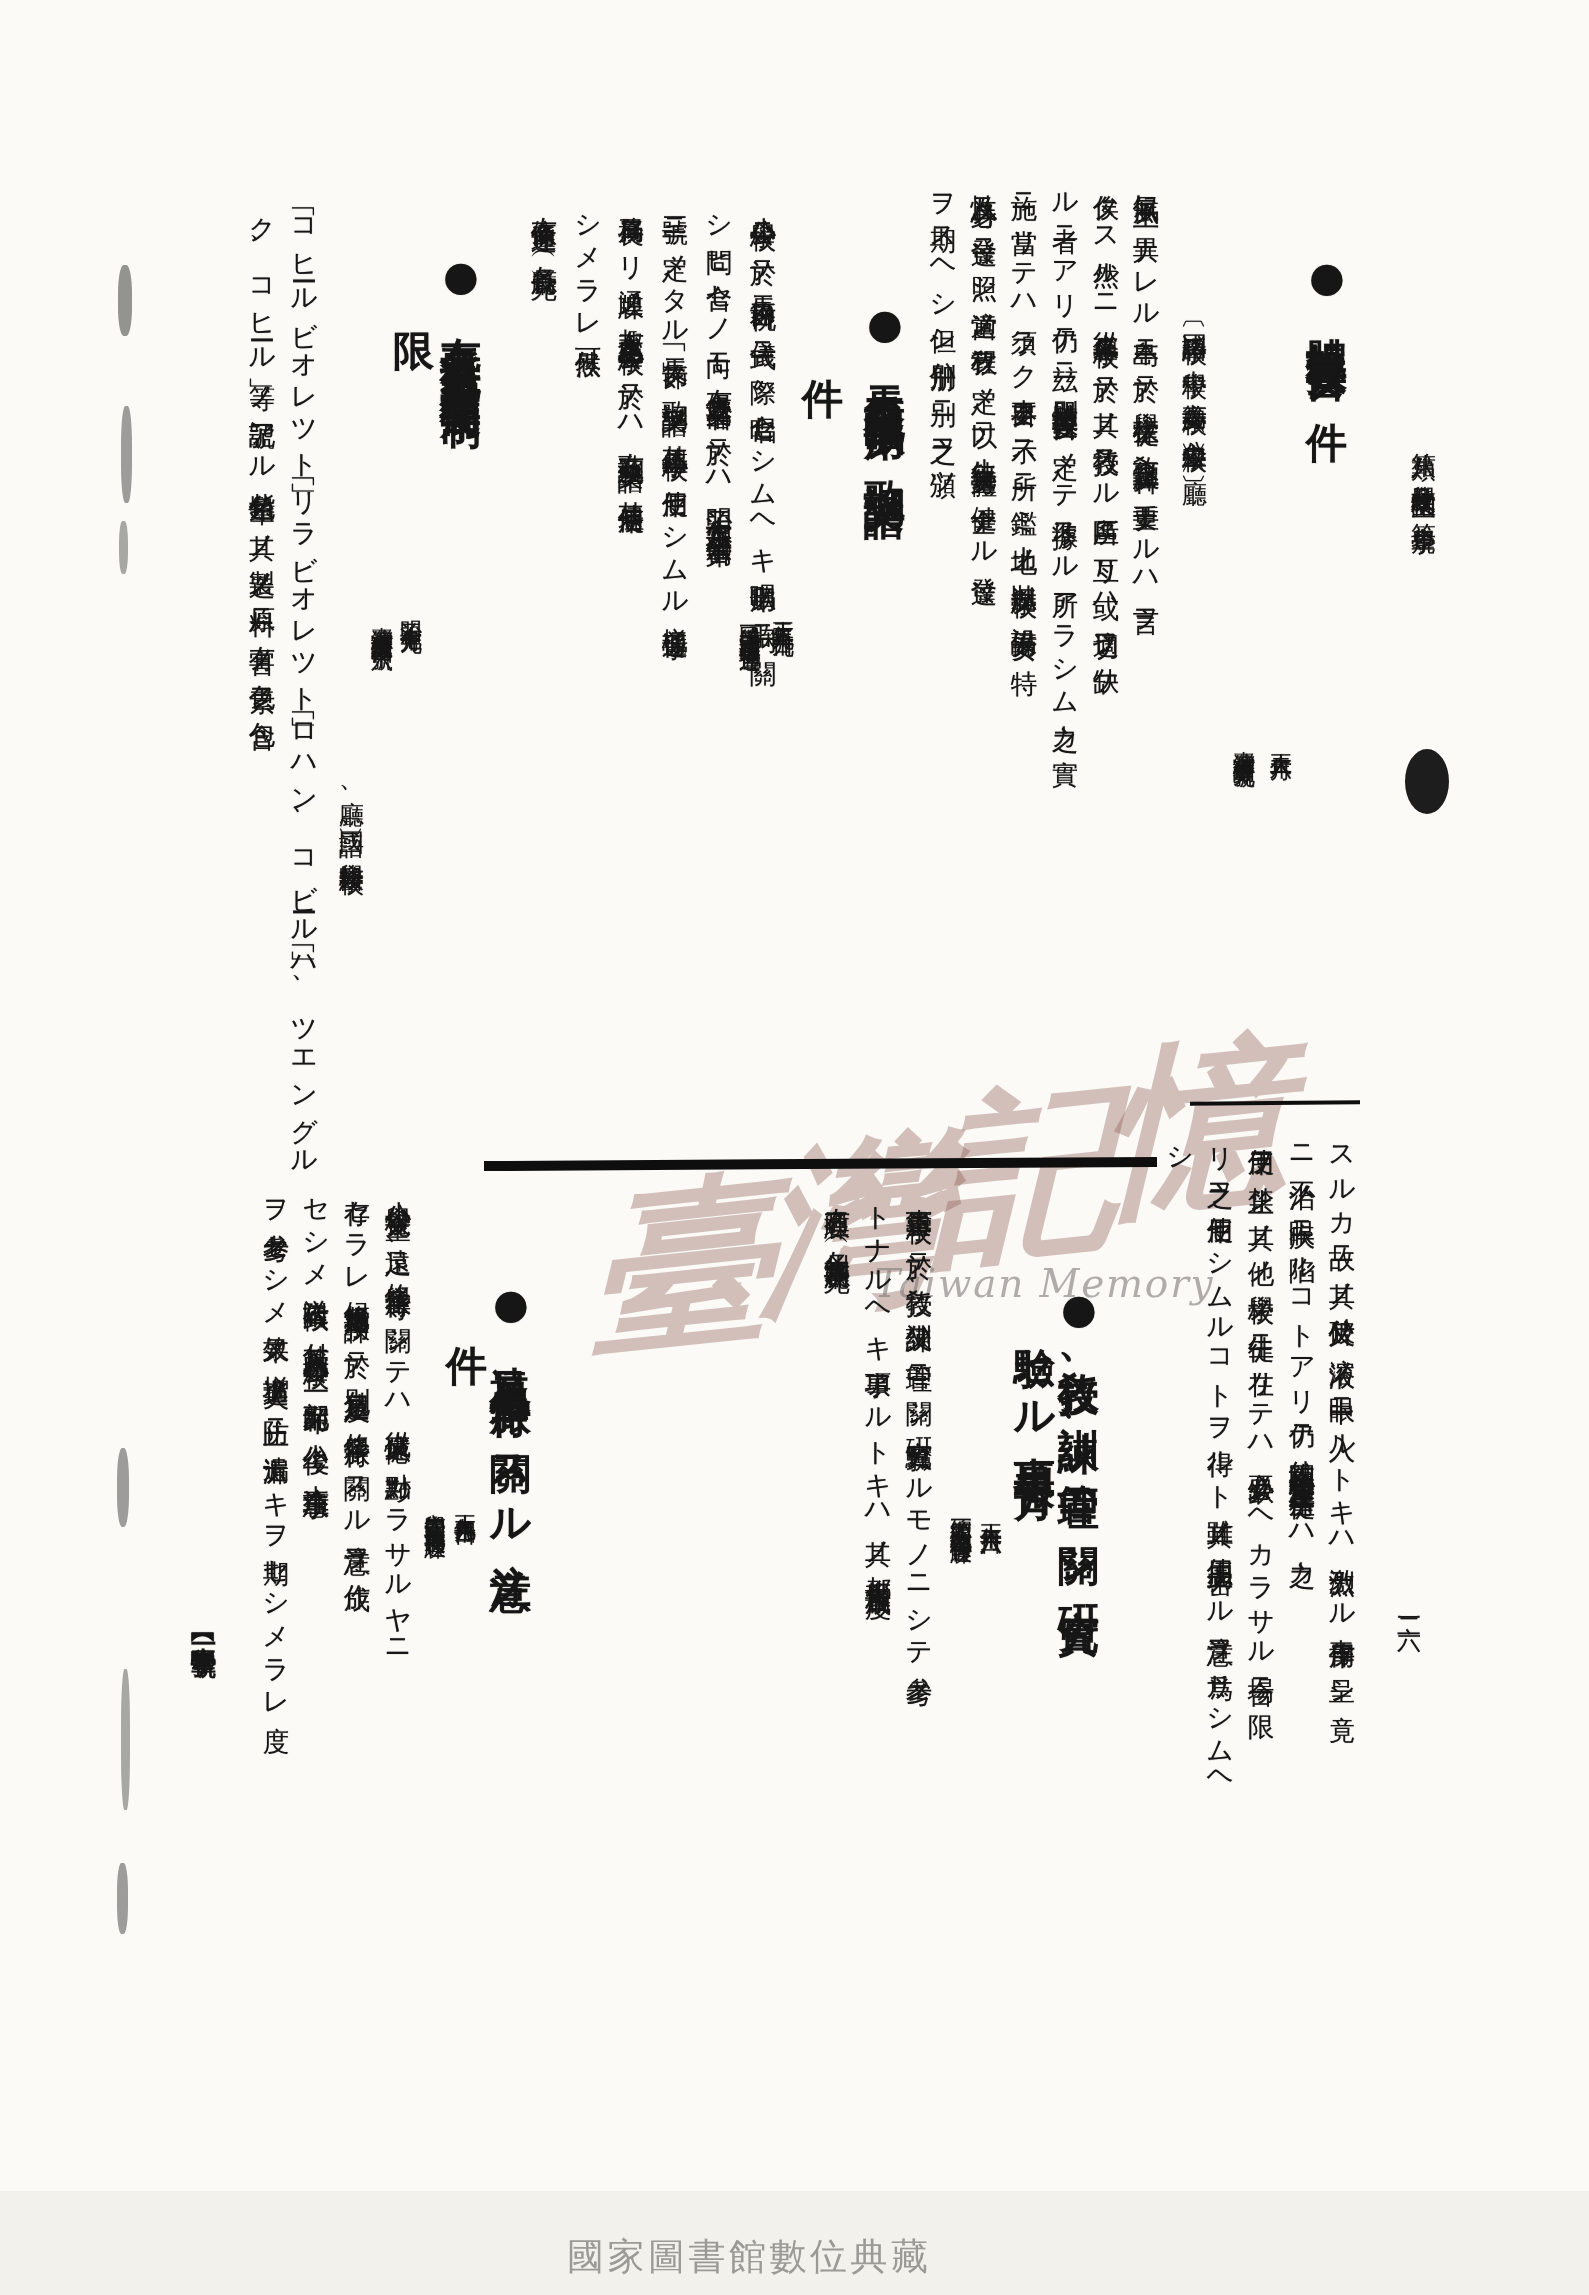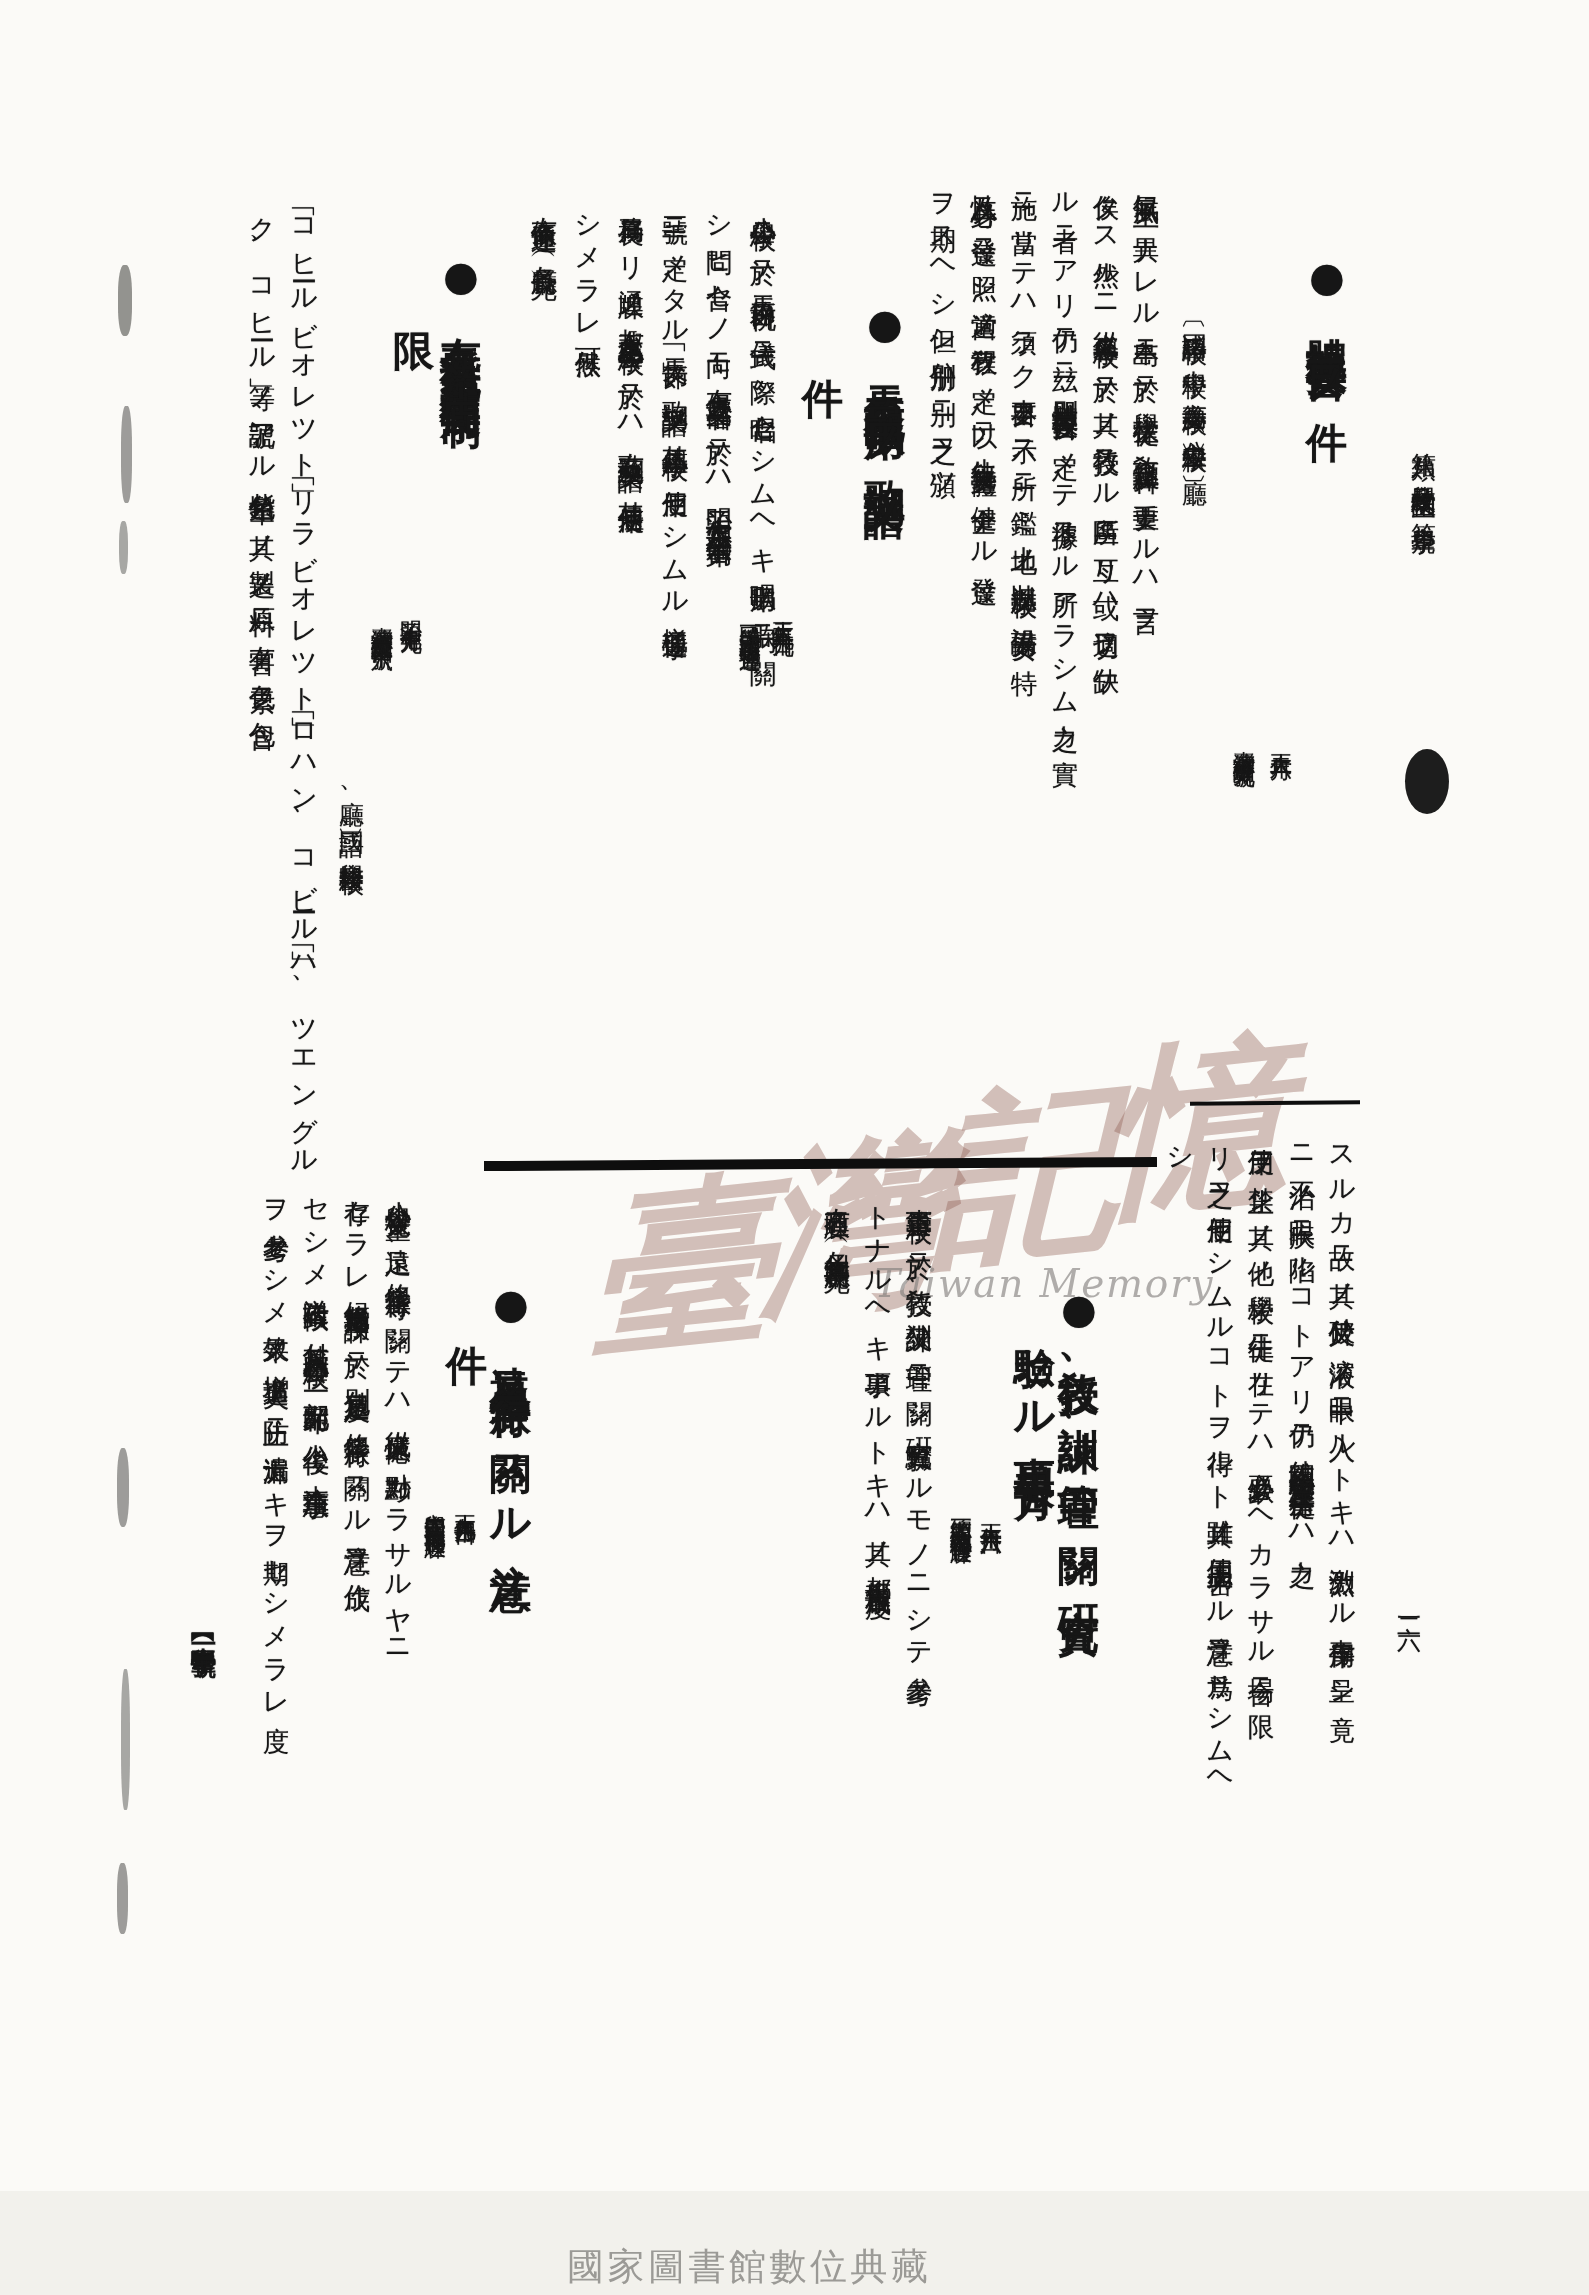--- a/index.html
+++ b/index.html
@@ -39,21 +39,20 @@
     font-size:39px;font-style:italic;
     color:rgba(128,124,122,0.62);
     letter-spacing:1.8px;text-shadow:none;
   }
   .footer-band{position:absolute;left:0;top:2191px;width:1589px;height:104px;background:#f2f1ec;}
   .footer-text{
     position:absolute;left:567px;top:2232px;
     font-size:37px;letter-spacing:3.5px;color:#9b9a96;
     font-family:"DejaVu Sans","Liberation Sans",sans-serif;
     text-shadow:none;
-    margin-top:10px;
   }
 </style>
 </head>
 <body>
 
 <div class="smudge" style="left:118px;top:265px;width:14px;height:71px;opacity:.5;"></div>
 <div class="smudge" style="left:121px;top:406px;width:10.6px;height:97px;opacity:.45;"></div>
 <div class="smudge" style="left:119px;top:521px;width:8.8px;height:53px;opacity:.4;"></div>
 <div class="smudge" style="left:117px;top:1448px;width:12.4px;height:79px;opacity:.45;"></div>
 <div class="smudge" style="left:121px;top:1669px;width:8.8px;height:141px;opacity:.4;"></div>

